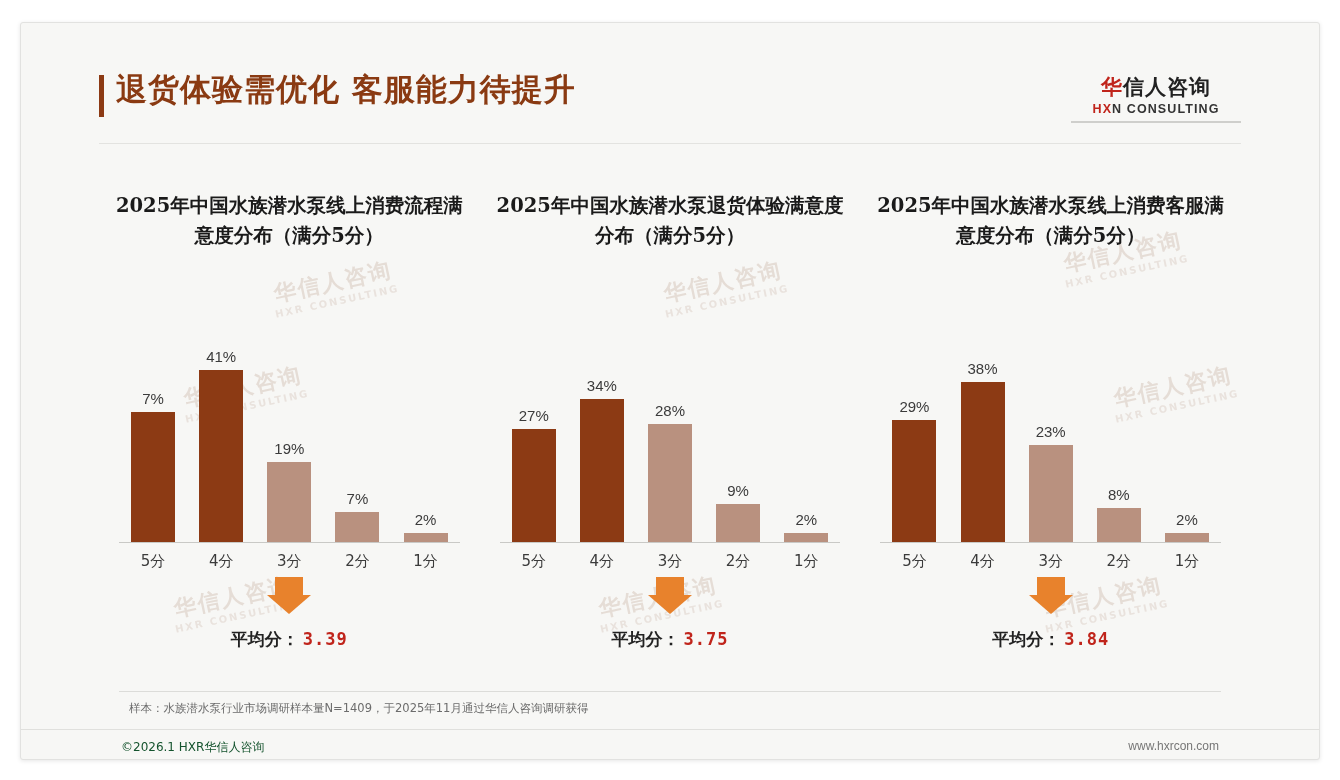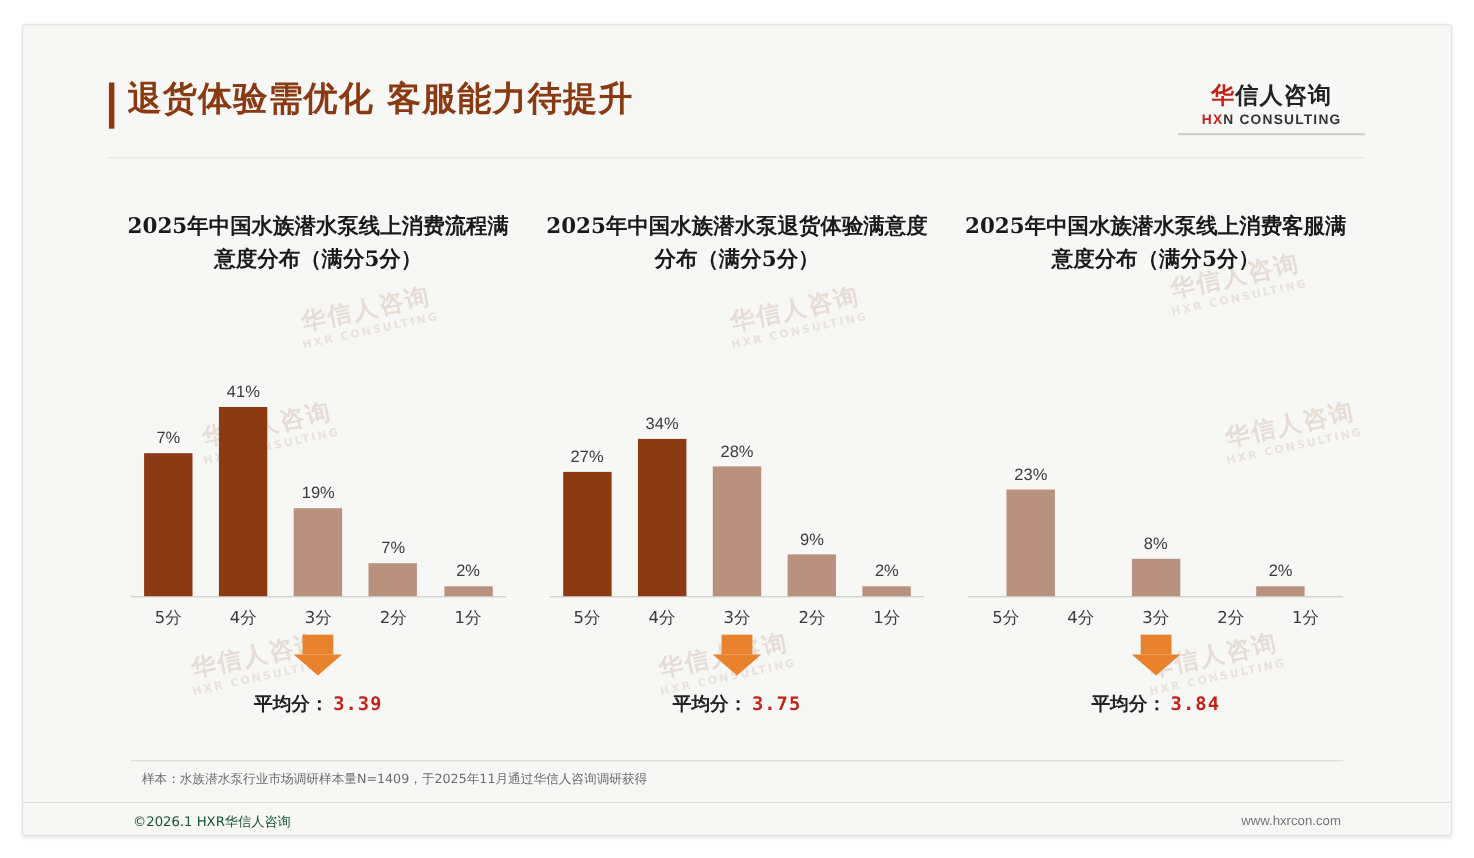--- a/index.html
+++ b/index.html
@@ -402,20 +402,28 @@
       <div class="avg">
         <span>平均分：</span><span class="num">3.75</span>
       </div>
     </div>
 
     <div class="panel">
       <div class="panel-title">2025年中国水族潜水泵线上消费客服满意度分布（满分5分）</div>
       <div class="plot">
         <div class="bars">
           <div class="barwrap">
+            <div class="bar-val">29%</div>
+            <div class="bar dark" style="height:122px"></div>
+          </div>
+          <div class="barwrap">
+            <div class="bar-val">38%</div>
+            <div class="bar dark" style="height:160px"></div>
+          </div>
+          <div class="barwrap">
             <div class="bar-val">23%</div>
             <div class="bar" style="height:97px"></div>
           </div>
           <div class="barwrap">
             <div class="bar-val">8%</div>
             <div class="bar" style="height:34px"></div>
           </div>
           <div class="barwrap">
             <div class="bar-val">2%</div>
             <div class="bar" style="height:9px"></div>

